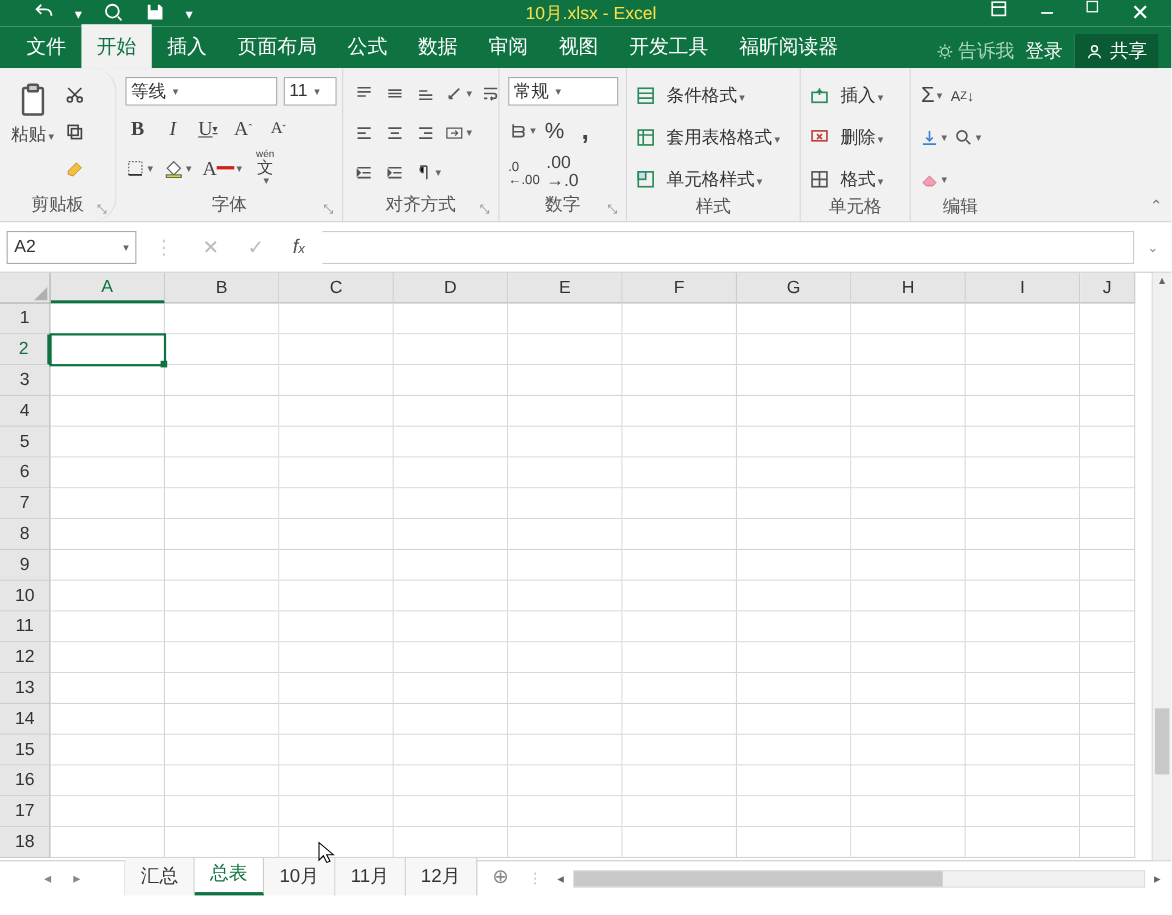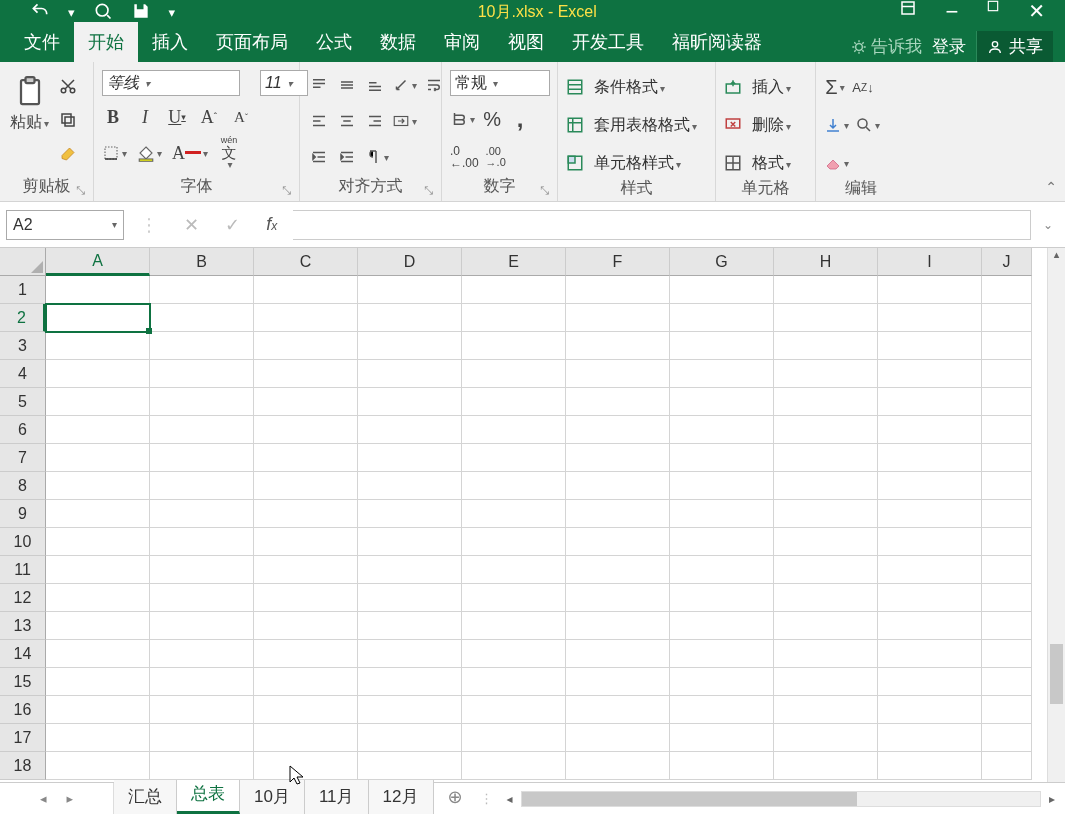--- a/index.html
+++ b/index.html
@@ -29,21 +29,21 @@
 .group .body { flex: 1; display: flex; align-items: flex-start; gap: 6px; padding-top:4px;}
 .group .label { text-align: center; font-size: 16px; color: #555; padding-bottom: 2px; display:flex; justify-content:center; align-items:center; position:relative;}
 .group .label .launcher { position:absolute; right:0; bottom:2px; font-size:11px; color:#888;}
 
 .vcol { display:flex; flex-direction:column; gap:4px; align-items:center; }
 .bigbtn { display:flex; flex-direction:column; align-items:center; gap:2px; padding:4px 2px; }
 .bigbtn .ic { width:36px; height:36px; }
 .bigbtn span { font-size:16px; color:#444;}
 .dd::after{content:"▾"; font-size:10px; color:#666; margin-left:2px;}
 
-.fontrow { display:flex; gap:20px; align-items:center;font-style:italic;}
+.fontrow { display:flex; gap:6px; align-items:center;}
 .combo { background:#fff; border:1px solid #aaa; height:26px; display:flex; align-items:center; padding:0 4px; font-size:16px;}
 .combo .arr { font-size:10px; color:#666; padding-left:6px;}
 .iconrow { display:flex; gap:10px; align-items:center; height:30px;}
 .iconrow.dense{ gap:6px;}
 .ibtn { display:inline-flex; align-items:center; justify-content:center; min-width:22px; height:24px; font-size:18px; color:#444;}
 .smallic{width:18px;height:18px;}
 
 
 .fxbar { height:46px; background:#fff; border-bottom:1px solid #ccc; display:flex; align-items:center; padding:8px 6px; gap:6px;}
 .namebox { width:118px; height:30px; border:1px solid #aaa; background:#fff; display:flex; align-items:center; padding:0 6px; font-size:16px;}
@@ -143,21 +143,21 @@
           <circle cx="12" cy="8" r="4"></circle>
           <path d="M4 21c0-4 4-6 8-6s8 2 8 6"></path>
         </svg>
       <span>共享</span>
     </span>
   </div>
 </div>
 
 <div class="ribbon">
 
-  <div class="group" style="width:94px;">
+  <div class="group" style="width:106px;border-radius:22px;">
     <div class="body">
       <div class="bigbtn">
         <svg class="ic" viewBox="0 0 24 24" fill="none" stroke="#555" stroke-width="1.5">
             <rect x="6" y="4" width="12" height="16" rx="1" fill="#fff"></rect>
             <rect x="9" y="2" width="6" height="4" rx="1" fill="#ccc"></rect>
           </svg>
         <span class="dd">粘贴</span>
       </div>
       <div class="vcol" style="gap:10px; padding-top:4px;">
         <span class="ibtn">
@@ -320,21 +320,21 @@
         <span class="ibtn dd">
             <svg class="smallic" viewBox="0 0 24 24" stroke="#555" stroke-width="2" fill="none">
               <path d="M6 4v16M6 7h10a3 3 0 010 6H6m0 0h10a3 3 0 010 6H6"></path>
             </svg>
           </span>
         <span class="ibtn" style="font-size:20px;">%</span>
         <span class="ibtn" style="font-size:24px;font-weight:bold;">,</span>
       </div>
       <div class="iconrow dense">
         <span class="ibtn" style="font-size:12px; line-height:1; flex-direction:column;">.0<br>←.00</span>
-        <span class="ibtn" style="font-size:11px; line-height:1; flex-direction:column;">.00<br>→.0</span>
+        <span class="ibtn" style="font-size:16px; line-height:1; flex-direction:column;">.00<br>→.0</span>
       </div>
     </div>
     <div class="label">
         <span>数字</span>
         <span class="launcher">⤡</span>
       </div>
   </div>
 
   <div class="group" style="width:158px;">
     <div class="body" style="flex-direction:column; gap:8px; padding-top:6px;">

